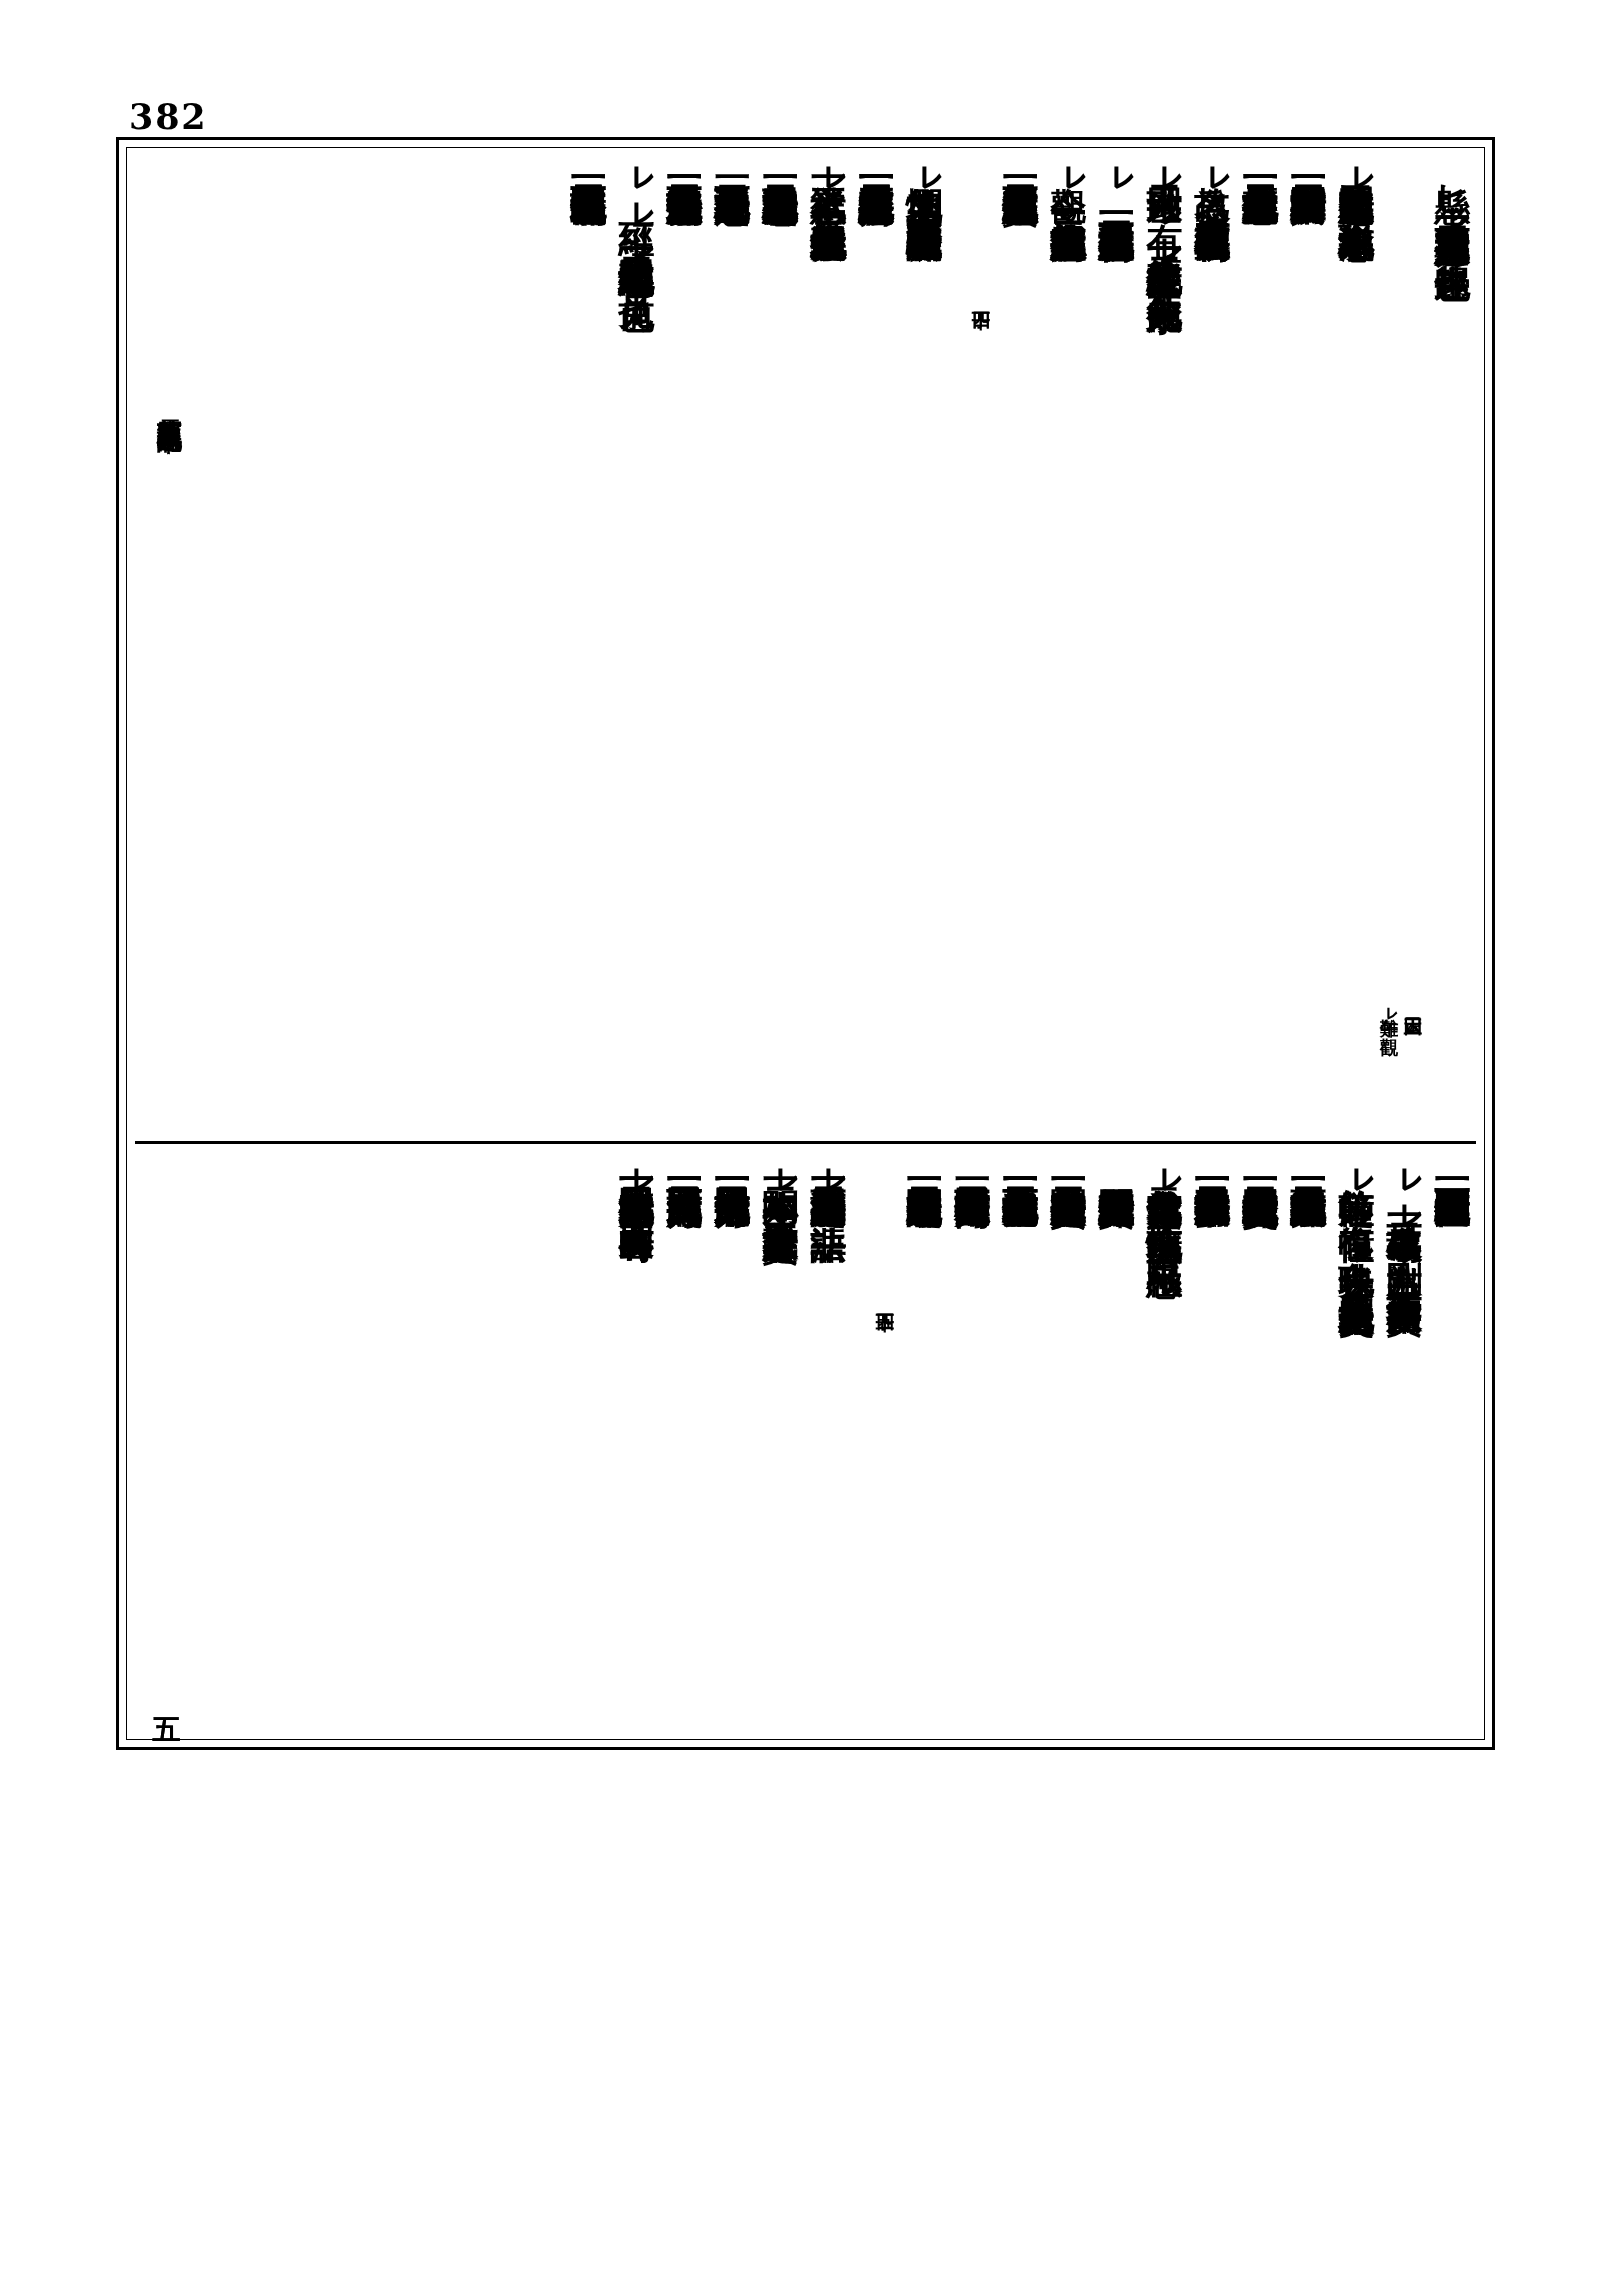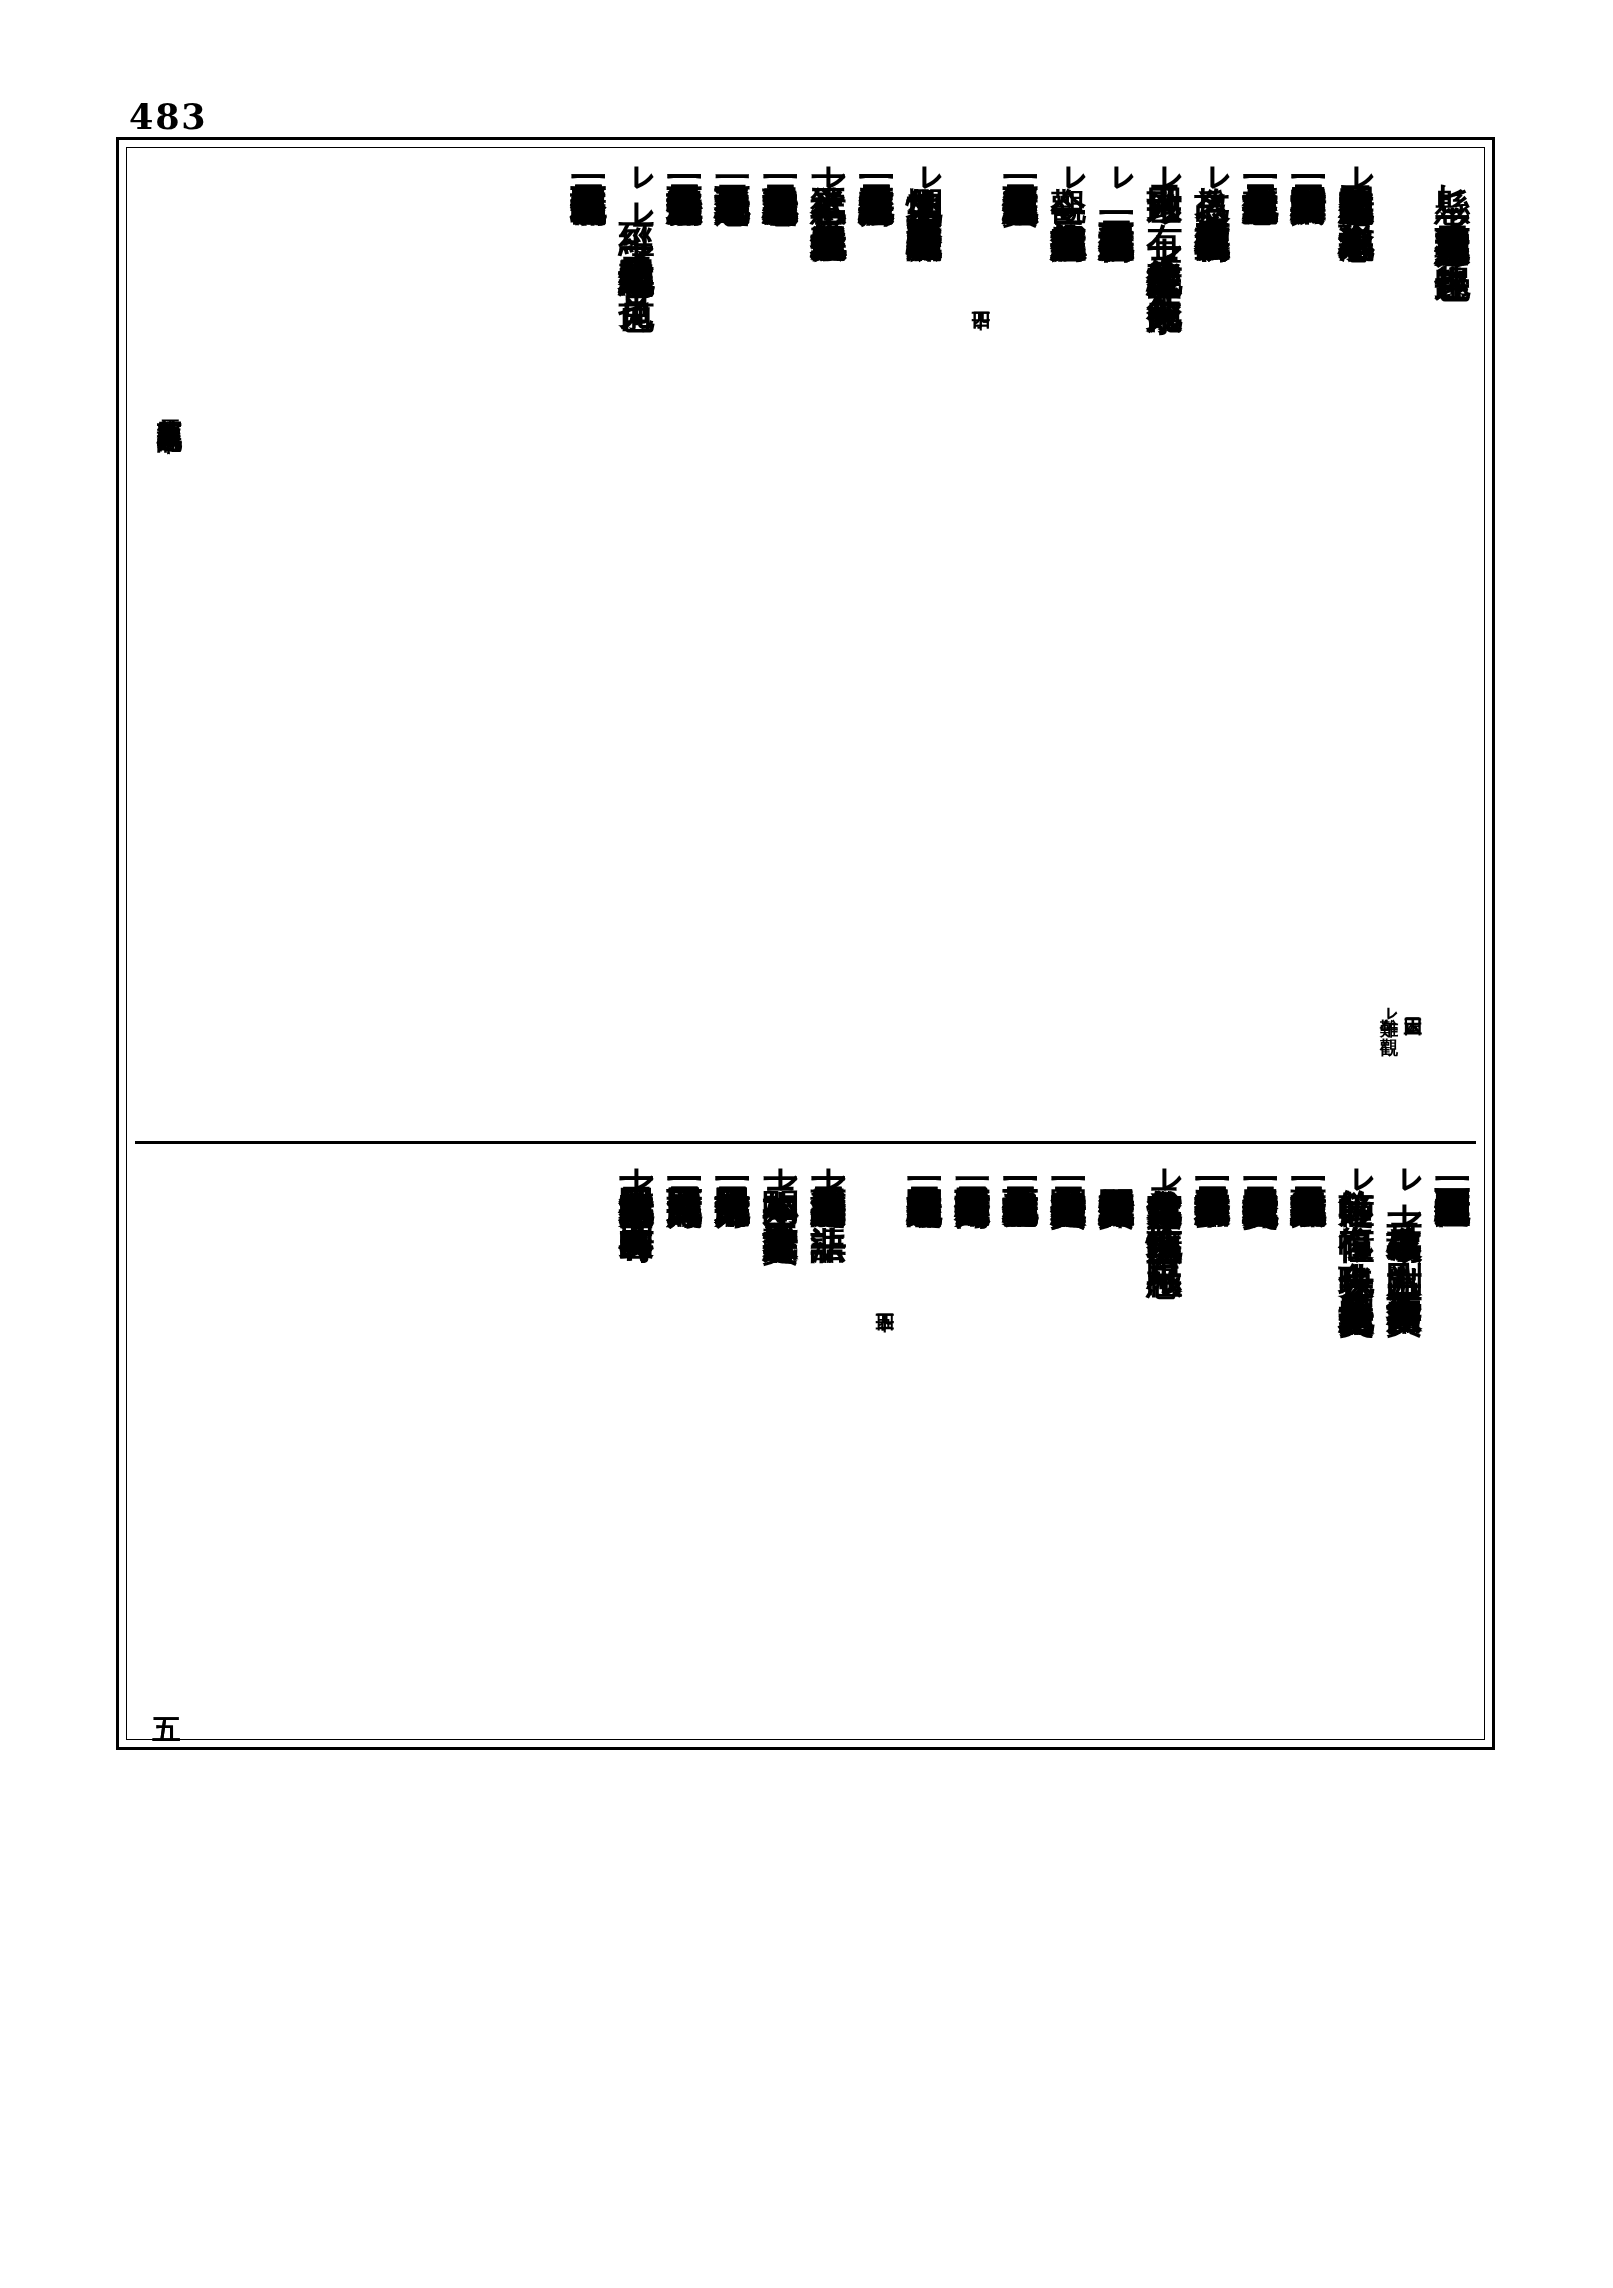--- a/index.html
+++ b/index.html
@@ -89,21 +89,21 @@
     font-weight:bold;font-size:18.5px;line-height:1.05;
     width:24px;flex:0 0 24px;height:100%;
     word-break:break-all;color:#000;
   }
   .note-pair.offset-mid .half{padding-top:845px;}
   .note-pair.offset-low .half{padding-top:138px;}
 </style>
 </head>
 <body>
 
-<div id="folio-arabic">483</div>
+<div id="folio-arabic">382</div>
 
 <div id="margin-title">靈芝觀經義疏正觀記卷中</div>
 
 <div id="folio-cjk">五五</div>
 
 <div id="frame-outer">
   <div id="frame-inner">
 
     <div class="register" id="register-top">
       <div class="col">懸ヒ空專觀二落日一送二想西方一則不ㇾ迷二歸趣一也</div>

